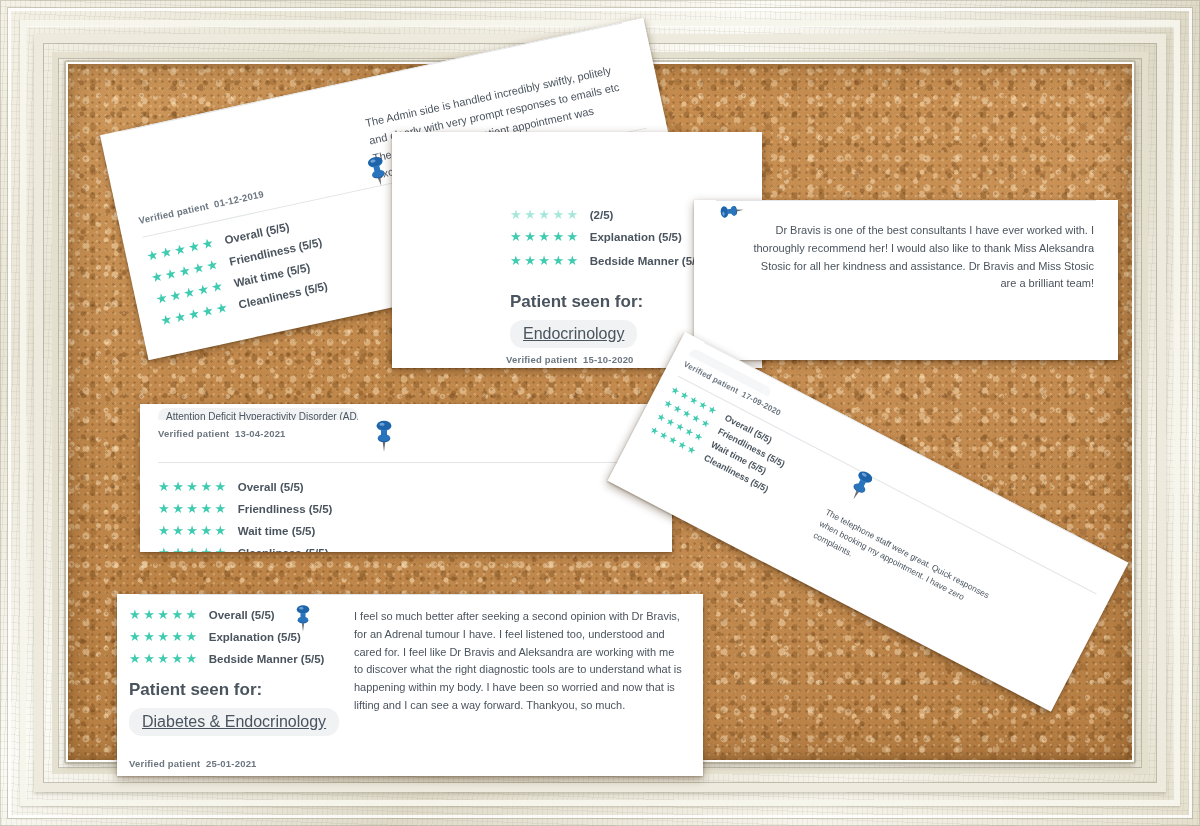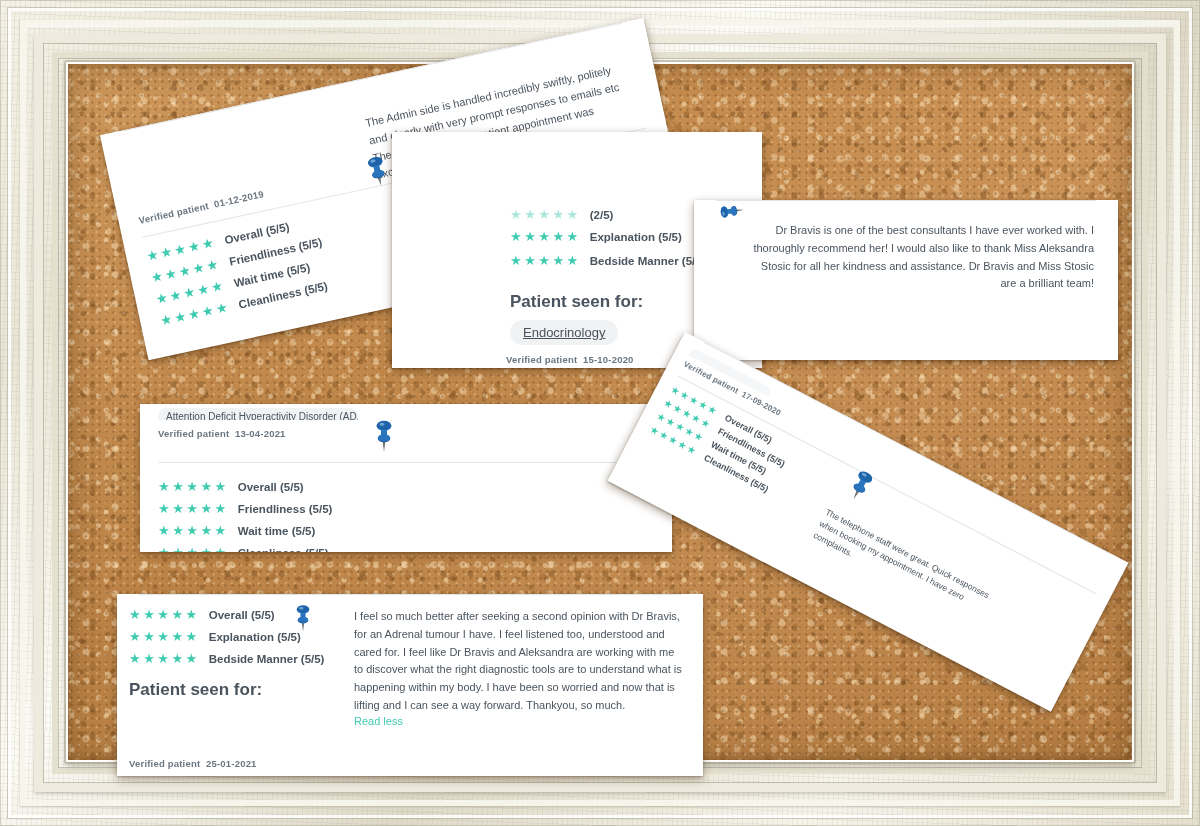--- a/index.html
+++ b/index.html
@@ -98,21 +98,21 @@
   }
 
   .stars{color:#3ecbb0;letter-spacing:2.5px;white-space:nowrap;font-size:13px;line-height:1;}
   .rate-row{display:flex;align-items:center;gap:9px;margin-bottom:9px;}
   .rate-label{font-size:11.5px;font-weight:bold;color:#4a545e;white-space:nowrap;}
   .meta{font-size:9.5px;color:#6b7680;font-weight:bold;letter-spacing:.2px;white-space:nowrap;}
   .body-txt{font-size:11px;line-height:1.62;color:#4a545e;}
   .seen-label{font-size:17px;font-weight:bold;color:#4a545e;margin-bottom:8px;}
   .tag{
     display:inline-block;background:#f0f2f4;border-radius:13px;
-    padding:5px 13px;font-size:13px;color:#4a545e;
+    padding:5px 13px;font-size:16px;color:#4a545e;
     text-decoration:underline;margin-bottom:20px;white-space:nowrap;
   }
   .readless{color:#3ecbb0;font-size:11px;}
 
   
   .pin{position:absolute;width:26px;height:34px;pointer-events:none;}
   .pin svg{width:100%;height:100%;overflow:visible;}
 
   
   #card-a{
@@ -289,28 +289,28 @@
         <span class="stars">★★★★★</span>
         <span class="rate-label">Explanation (5/5)</span>
       </div>
       <div class="rate-row">
         <span class="stars">★★★★★</span>
         <span class="rate-label">Bedside Manner (5/5)</span>
       </div>
     </div>
     <div style="position:absolute;left:12px;top:86px;">
       <div class="seen-label">Patient seen for:</div>
+      <div><span class="tag">Diabetes &amp; Endocrinology</span></div>
     </div>
     <div class="meta" style="position:absolute;left:12px;top:164px;">
       <span>Verified patient</span>
       &nbsp;<span>25-01-2021</span>
     </div>
     <div style="position:absolute;left:237px;top:14px;width:332px;">
       <div class="body-txt">I feel so much better after seeking a second opinion with Dr Bravis, for an Adrenal tumour I have. I feel listened too, understood and cared for. I feel like Dr Bravis and Aleksandra are working with me to discover what the right diagnostic tools are to understand what is happening within my body. I have been so worried and now that is lifting and I can see a way forward. Thankyou, so much.</div>
-      <div class="readless">Read less</div>
     </div>
   </div>
 
   <div class="pin" style="left:365px;top:156px;transform:rotate(-14deg);">
     <svg viewBox="0 0 26 34">
       <path d="M13 30 L11.6 22 L14.4 22 Z" fill="#6d6f72"></path>
       <rect x="10" y="6.5" width="6" height="11" rx="1.6" fill="#2a74bd"></rect>
       <ellipse cx="13" cy="6.2" rx="7.3" ry="4.6" fill="#2f82cd"></ellipse>
       <ellipse cx="13" cy="5.4" rx="7.3" ry="4.6" fill="#1f63a8"></ellipse>
       <ellipse cx="11" cy="4.2" rx="2.6" ry="1.5" fill="#7fb4e3" opacity=".8"></ellipse>

